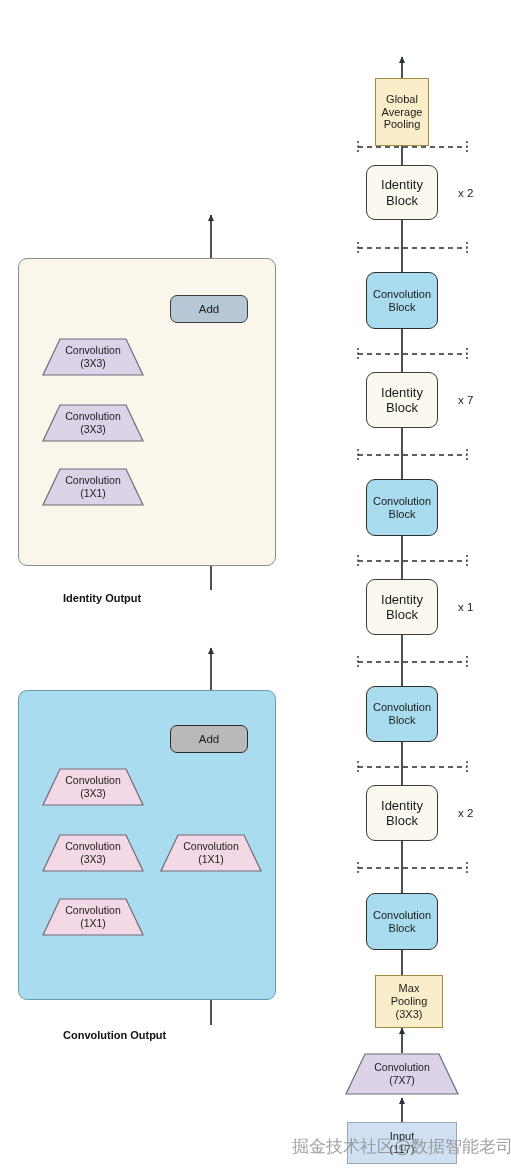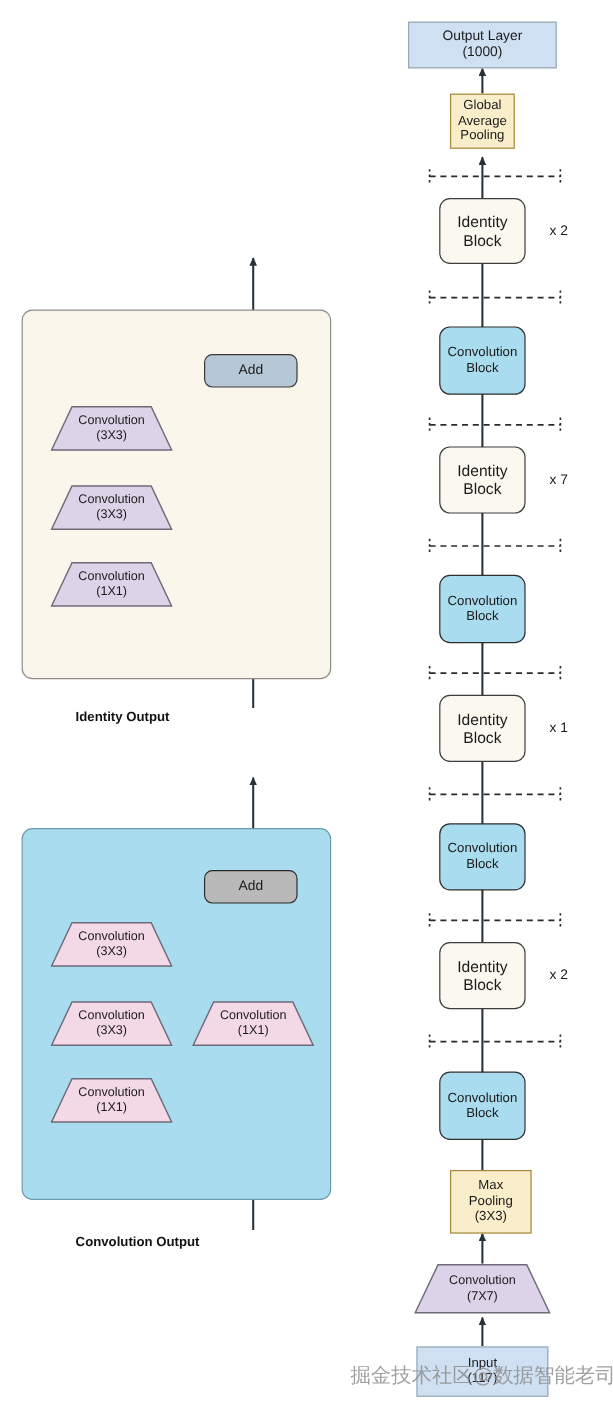--- a/index.html
+++ b/index.html
@@ -309,26 +309,22 @@
   <div class="trap" style="left:160px; top:834px; width:102px; height:38px;">
     <svg width="102" height="38" viewBox="0 0 102 38">
       <polygon points="18,1 84,1 101,37 1,37" fill="#f3d8e6" stroke="#6f6a78" stroke-width="1.2"></polygon>
     </svg>
     <span class="tlabel ln">Convolution</span>
     <span class="tlabel ln">(1X1)</span>
   </div>
 
   <div class="panel-label" style="left:63px; top:1029px;">Convolution Output</div>
 
-  <div class="node output-node" style="left:340px; top:18px; width:124px; height:39px;">
-    <span class="ln">Output Layer</span>
-    <span class="ln">(1000)</span>
-  </div>
-
-  <div class="node pool-node" style="left:375px; top:78px; width:54px; height:46px;">
+
+  <div class="node pool-node" style="left:375px; top:78px; width:54px; height:68px;">
     <span class="ln">Global</span>
     <span class="ln">Average</span>
     <span class="ln">Pooling</span>
   </div>
 
   <div class="node identity-node rounded" style="left:366px; top:165px; width:72px; height:55px;">
     <span class="ln">Identity</span>
     <span class="ln">Block</span>
   </div>
   <div class="repeat-label" style="left:458px; top:187px;">x 2</div>

